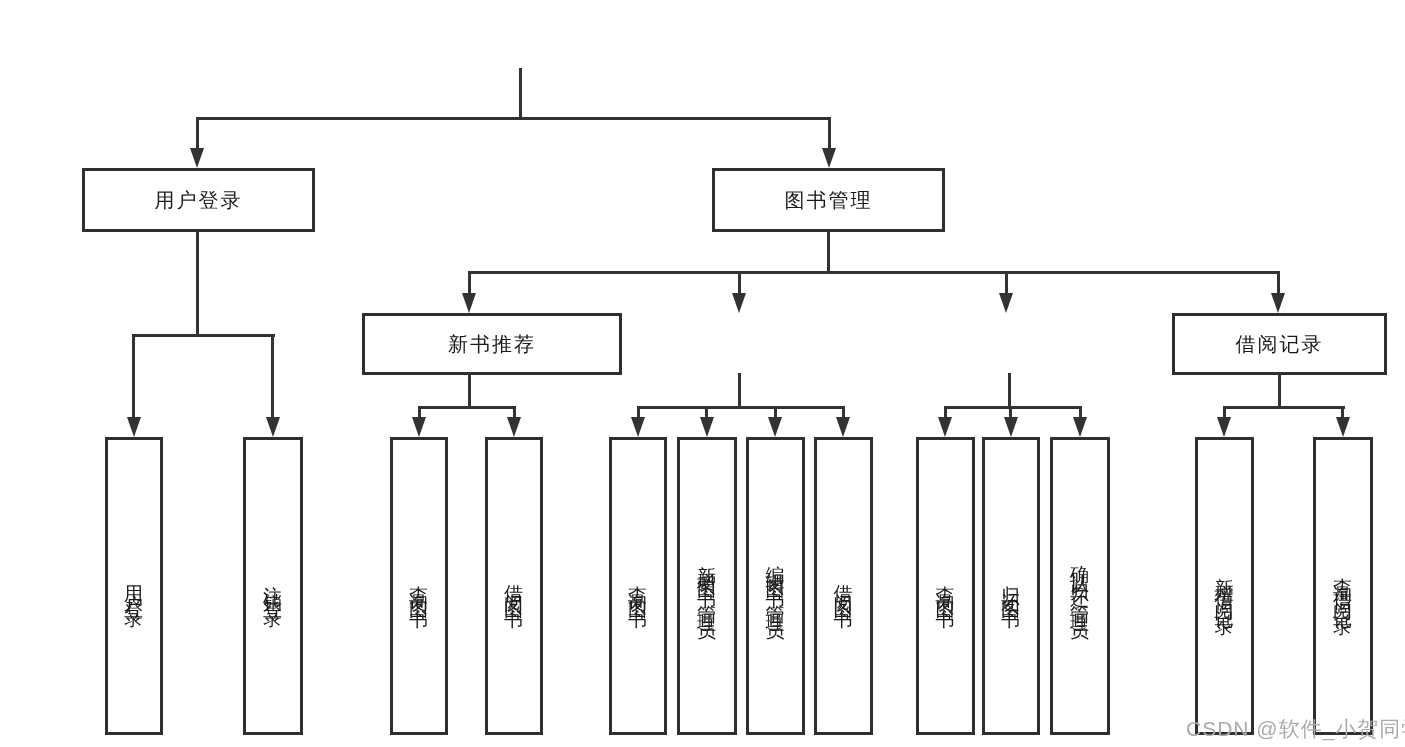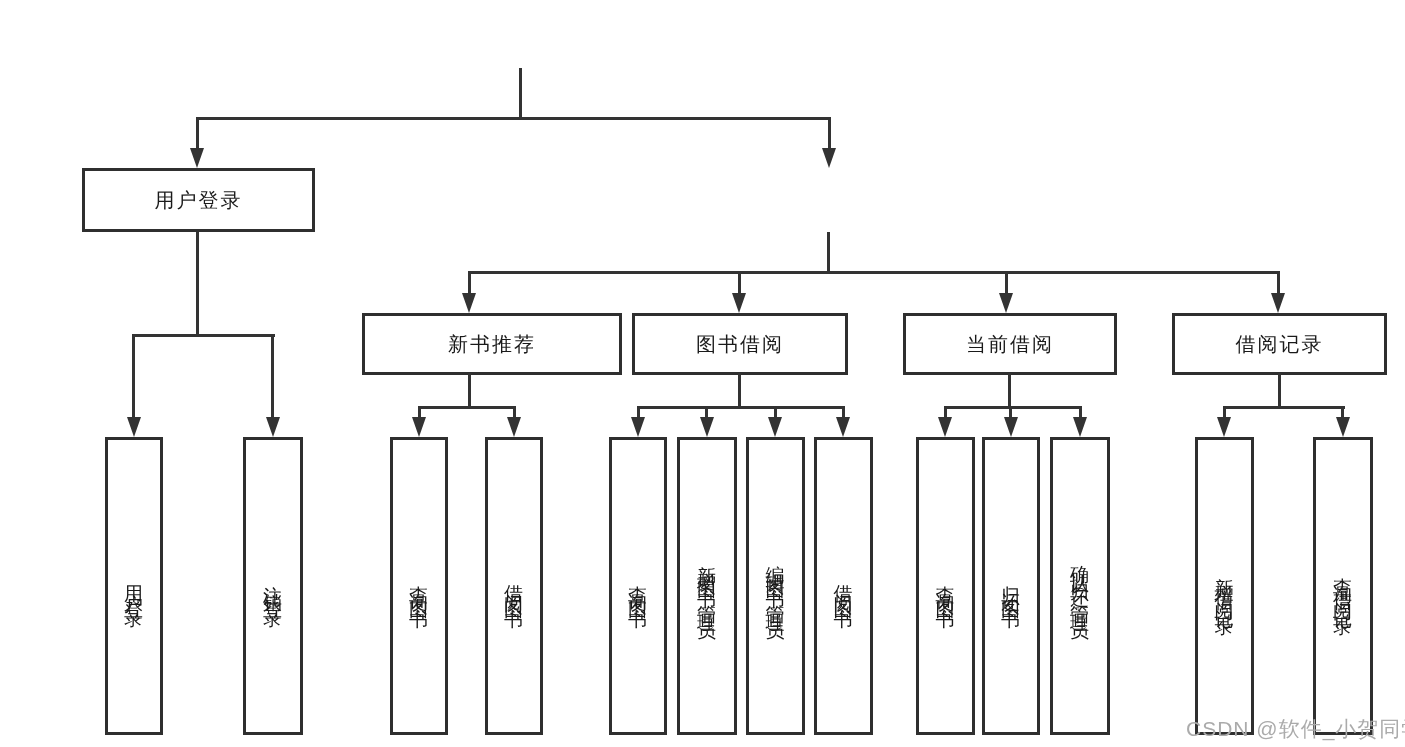--- a/index.html
+++ b/index.html
@@ -71,20 +71,23 @@
   <div class="vline" style="left:519px; top:68px; height:51px;"></div>
   <div class="hline" style="left:196px; top:117px; width:635px;"></div>
   <div class="vline" style="left:196px; top:117px; height:31px;"></div>
   <div class="arrow" style="left:190px; top:148px;"></div>
   <div class="vline" style="left:828px; top:117px; height:31px;"></div>
   <div class="arrow" style="left:822px; top:148px;"></div>
 
   <div class="box" style="left:82px; top:168px; width:233px; height:64px;">
     <span>用户登录</span>
   </div>
+  <div class="box" style="left:712px; top:168px; width:233px; height:64px;">
+    <span>图书管理</span>
+  </div>
 
   <div class="vline" style="left:196px; top:232px; height:104px;"></div>
   <div class="hline" style="left:132px; top:334px; width:143px;"></div>
   <div class="vline" style="left:132px; top:334px; height:83px;"></div>
   <div class="arrow" style="left:127px; top:417px;"></div>
   <div class="vline" style="left:271px; top:334px; height:83px;"></div>
   <div class="arrow" style="left:266px; top:417px;"></div>
 
   <div class="vline" style="left:827px; top:232px; height:41px;"></div>
   <div class="hline" style="left:468px; top:271px; width:812px;"></div>
@@ -92,26 +95,20 @@
   <div class="arrow" style="left:462px; top:293px;"></div>
   <div class="vline" style="left:738px; top:271px; height:22px;"></div>
   <div class="arrow" style="left:732px; top:293px;"></div>
   <div class="vline" style="left:1005px; top:271px; height:22px;"></div>
   <div class="arrow" style="left:999px; top:293px;"></div>
   <div class="vline" style="left:1277px; top:271px; height:22px;"></div>
   <div class="arrow" style="left:1271px; top:293px;"></div>
 
   <div class="box" style="left:362px; top:313px; width:260px; height:62px;">
     <span>新书推荐</span>
-  </div>
-  <div class="box" style="left:632px; top:313px; width:216px; height:62px;">
-    <span>图书借阅</span>
-  </div>
-  <div class="box" style="left:903px; top:313px; width:214px; height:62px;">
-    <span>当前借阅</span>
   </div>
   <div class="box" style="left:1172px; top:313px; width:215px; height:62px;">
     <span>借阅记录</span>
   </div>
 
   <div class="vline" style="left:468px; top:373px; height:35px;"></div>
   <div class="hline" style="left:418px; top:406px; width:98px;"></div>
   <div class="vline" style="left:418px; top:406px; height:11px;"></div>
   <div class="arrow" style="left:412px; top:417px;"></div>
   <div class="vline" style="left:513px; top:406px; height:11px;"></div>

